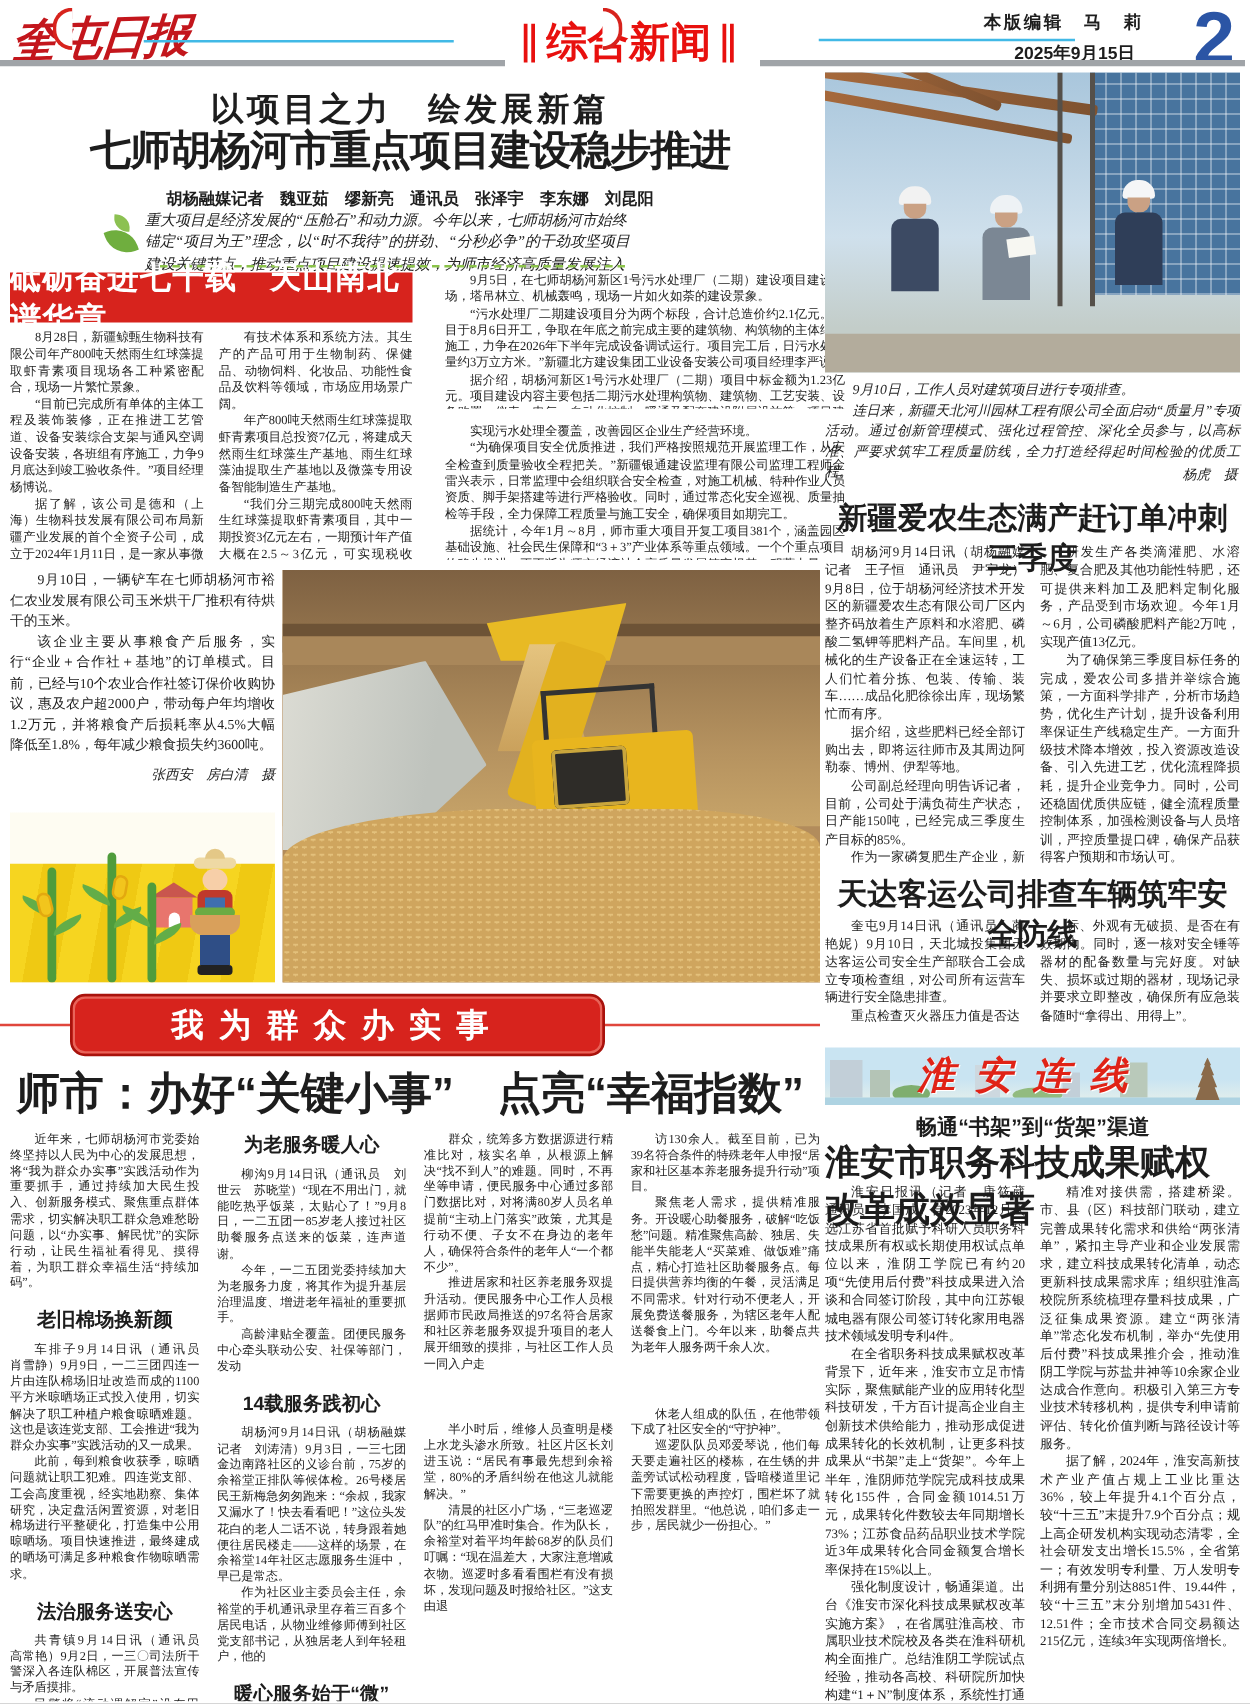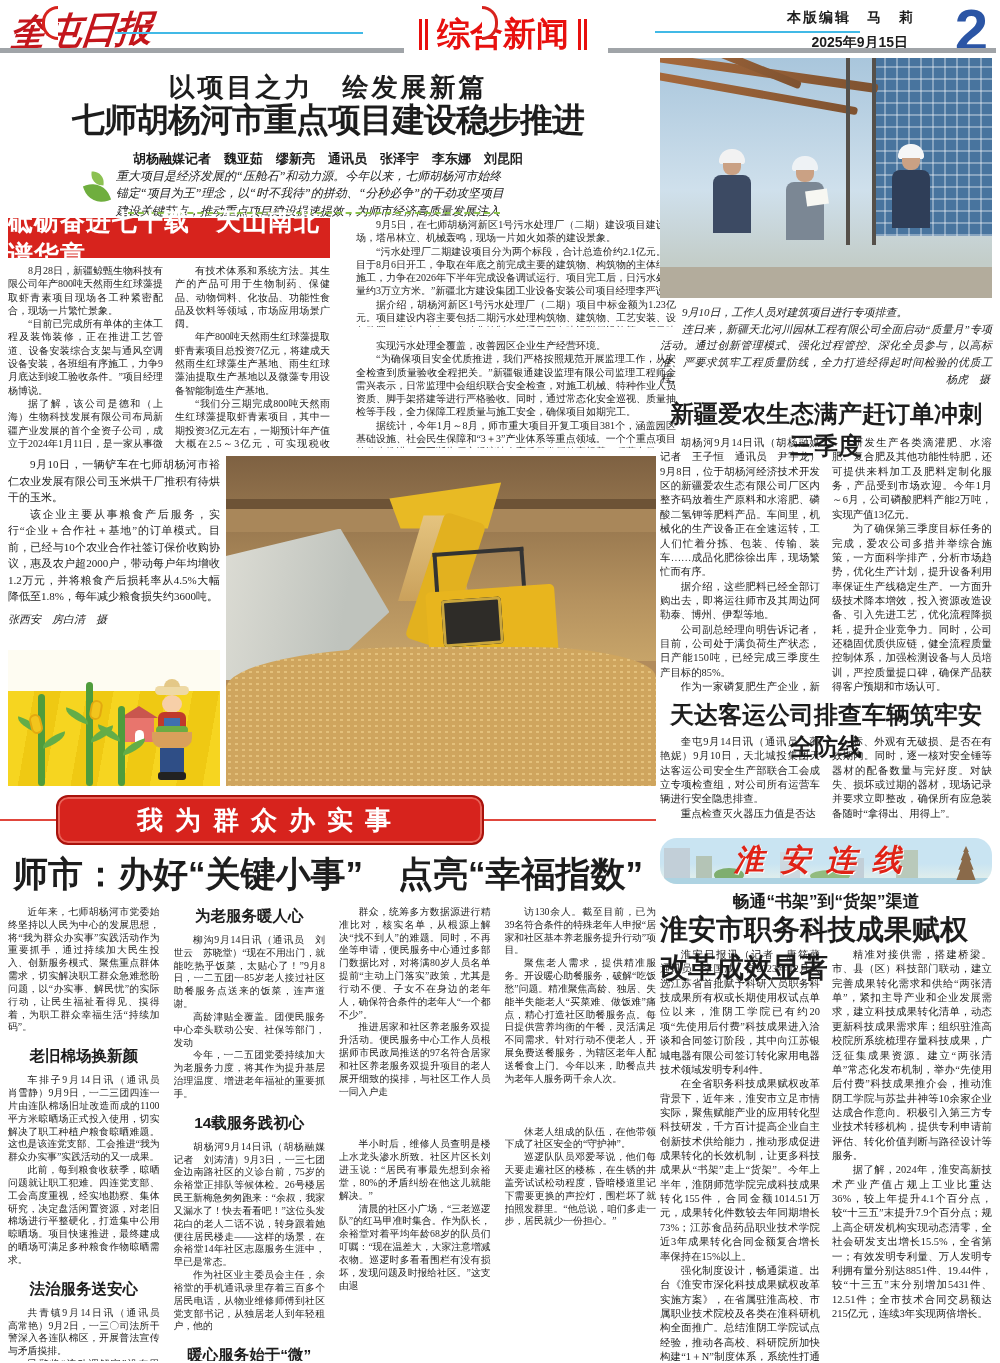--- a/index.html
+++ b/index.html
@@ -44,21 +44,21 @@
 
   
   .redbanner{left:8px;top:218px;width:322px;height:40px;background:#d7231d;color:#fff;
              display:flex;align-items:center;justify-content:center;font-size:25px;font-weight:900;letter-spacing:1px;}
   .biocols{left:8px;top:264px;width:322px;height:184px;}
   .maincols{left:356px;top:218px;width:320px;height:230px;flex-direction:column;}
 
   
   .capbox{left:8px;top:456px;width:212px;height:330px;}
   .capbox p{font-size:11px;line-height:1.5;}
-  .capcredit{text-align:left;font-size:11px;font-style:italic;margin-top:7px;text-indent:0;}
+  .capcredit{text-align:right;font-size:11px;font-style:italic;margin-top:7px;text-indent:0;}
   .photoB{left:226px;top:456px;width:430px;height:330px;overflow:hidden;background:#b28c5c;}
   .pb-back{position:absolute;left:0;top:0;width:100%;height:62%;
            background:linear-gradient(180deg,#7e6142 0%,#96764e 30%,#b5925f 70%,#c7a469 100%);}
   .pb-band{position:absolute;left:0;top:16%;width:100%;height:7%;background:#a9875a;box-shadow:0 -10px 0 #6d5336;}
   .pb-tarp{position:absolute;left:0;top:22%;width:38%;height:46%;background:linear-gradient(100deg,#dcdcd4,#bfc3bd 70%);
            clip-path:polygon(0 18%,70% 0,100% 55%,55% 100%,0 100%);}
   .pb-pile{position:absolute;left:0;bottom:0;width:100%;height:42%;
            background:radial-gradient(circle at 50% 0,#e3c07b 0 2px,transparent 2px) 0 0/7px 6px,#cfa55e;
            border-radius:45% 30% 0 0/30% 22% 0 0;}
   .pb-arm{position:absolute;left:46%;top:18%;width:10%;height:40%;background:#e2b11f;transform:rotate(18deg);border-radius:6px;}
@@ -115,21 +115,21 @@
   .pa-paper{position:absolute;left:44%;top:55%;width:22px;height:15px;background:#f7f7f2;transform:rotate(-8deg);}
 
   .capA{left:660px;top:304px;width:332px;position:absolute;}
   .capA p{font-size:11px;line-height:1.5;font-style:italic;}
   .capA .credit{position:absolute;right:2px;bottom:0;font-size:11px;font-style:italic;}
   .hlA{left:660px;top:398px;width:332px;text-align:center;font-size:24px;font-weight:900;letter-spacing:0;}
   .aincols{left:660px;top:436px;width:332px;height:256px;}
   .aincols p,.tdcols p,.hacols p{font-size:10.4px;line-height:1.38;}
   .hlT{left:660px;top:699px;width:332px;text-align:center;font-size:24px;font-weight:900;}
   .tdcols{left:660px;top:735px;width:332px;height:97px;}
-  .hb{left:660px;top:838px;width:332px;height:46px;overflow:hidden;background:linear-gradient(180deg,#c9e4f2 55%,#e8f1ea);border-radius:17px;}
+  .hb{left:660px;top:838px;width:332px;height:46px;overflow:hidden;background:linear-gradient(180deg,#c9e4f2 55%,#e8f1ea);}
   .hb-b{position:absolute;bottom:6px;background:#c2cfd8;}
   .hb1{left:4px;width:26px;height:30px;} .hb2{left:36px;width:16px;height:22px;background:#b4c4b6;}
   .hb3{left:120px;width:20px;height:26px;background:#cdd8df;} .hb4{left:190px;width:14px;height:20px;}
   .hb5{left:236px;width:22px;height:28px;background:#b9c9ba;}
   .hb-tree{position:absolute;bottom:2px;background:#7fae6f;border-radius:50%;}
   .ht1{left:54px;width:30px;height:14px;} .ht2{left:150px;width:40px;height:12px;background:#92bb7f;}
   .hb-pag{position:absolute;right:14px;bottom:4px;width:24px;height:34px;background:#8a6a4a;
           clip-path:polygon(50% 0,62% 18%,58% 18%,72% 42%,66% 42%,82% 70%,74% 70%,90% 100%,10% 100%,26% 70%,18% 70%,34% 42%,28% 42%,42% 18%,38% 18%);}
   .hb-water{position:absolute;left:0;bottom:0;width:100%;height:6px;background:#aed3e2;}
   .hb-text{position:absolute;left:0;top:2px;width:100%;text-align:center;color:#e02317;
@@ -274,22 +274,22 @@
       <p>车排子9月14日讯（通讯员　肖雪静）9月9日，一二三团四连一片由连队棉场旧址改造而成的1100平方米晾晒场正式投入使用，切实解决了职工种植户粮食晾晒难题。这也是该连党支部、工会推进“我为群众办实事”实践活动的又一成果。</p>
       <p>此前，每到粮食收获季，晾晒问题就让职工犯难。四连党支部、工会高度重视，经实地勘察、集体研究，决定盘活闲置资源，对老旧棉场进行平整硬化，打造集中公用晾晒场。项目快速推进，最终建成的晒场可满足多种粮食作物晾晒需求。</p>
       <h3 class="subhead">法治服务送安心</h3>
       <p>共青镇9月14日讯（通讯员　高常艳）9月2日，一三〇司法所干警深入各连队棉区，开展普法宣传与矛盾摸排。</p>
       <p>民警将“流动调解室”设在田间，排查购销等隐患，当场化解纠纷，并提醒农户，警惕“提前订棉给高价”骗局，选择正规收购点。</p>
 
     </div>
     <div class="c">
       <h3 class="subhead first">为老服务暖人心</h3>
       <p>柳沟9月14日讯（通讯员　刘世云　苏晓堂）“现在不用出门，就能吃热乎饭菜，太贴心了！”9月8日，一二五团一85岁老人接过社区助餐服务点送来的饭菜，连声道谢。</p>
+      <p>今年，一二五团党委持续加大为老服务力度，将其作为提升基层治理温度、增进老年福祉的重要抓手。</p>
       <p>高龄津贴全覆盖。团便民服务中心牵头联动公安、社保等部门，发动</p>
-      <p>今年，一二五团党委持续加大为老服务力度，将其作为提升基层治理温度、增进老年福祉的重要抓手。</p>
       <h3 class="subhead">14载服务践初心</h3>
       <p>胡杨河9月14日讯（胡杨融媒记者　刘涛清）9月3日，一三七团金边南路社区的义诊台前，75岁的余裕堂正排队等候体检。26号楼居民王新梅急匆匆跑来：“余叔，我家又漏水了！快去看看吧！”这位头发花白的老人二话不说，转身跟着她便往居民楼走——这样的场景，在余裕堂14年社区志愿服务生涯中，早已是常态。</p>
       <p>作为社区业主委员会主任，余裕堂的手机通讯录里存着三百多个居民电话，从物业维修师傅到社区党支部书记，从独居老人到年轻租户，他的</p>
       <h3 class="subhead">暖心服务始于“微”</h3>
 
     </div>
     <div class="c">
       <p>群众，统筹多方数据源进行精准比对，核实名单，从根源上解决“找不到人”的难题。同时，不再坐等申请，便民服务中心通过多部门数据比对，对将满80岁人员名单提前“主动上门落实”政策，尤其是行动不便、子女不在身边的老年人，确保符合条件的老年人“一个都不少”。</p>
       <p>推进居家和社区养老服务双提升活动。便民服务中心工作人员根据师市民政局推送的97名符合居家和社区养老服务双提升项目的老人展开细致的摸排，与社区工作人员一同入户走</p>
       <div class="sp"></div>

